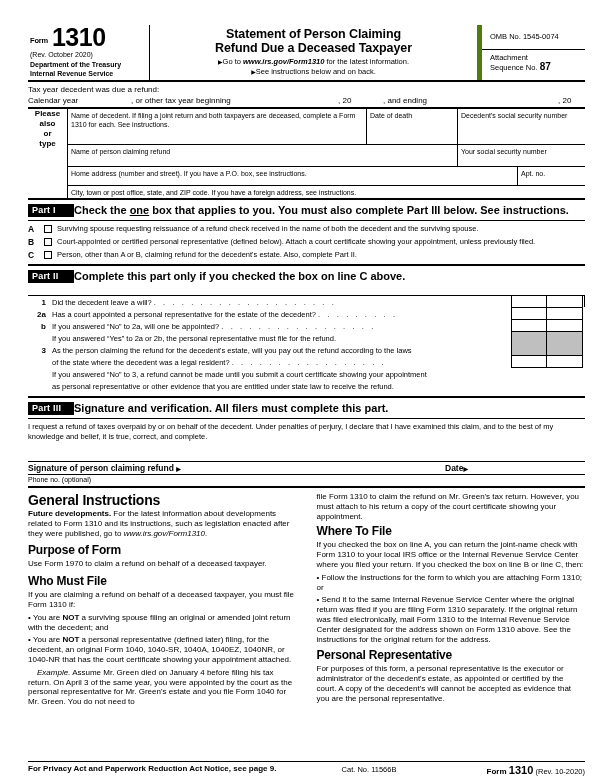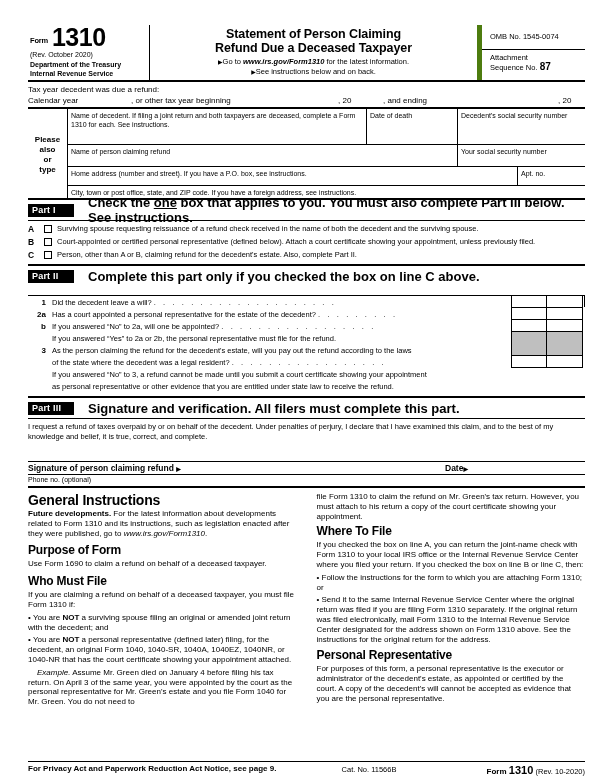--- a/index.html
+++ b/index.html
@@ -96,21 +96,20 @@
     border-bottom: 2px solid #000;
     display: flex;
     height: 93px;
   }
   .ent-please {
     width: 40px;
     border-right: 1px solid #000;
     font-size: 8px;
     font-weight: bold;
     text-align: center;
-    padding-top: 26px;
     line-height: 10px;
   }
   .ent-cols { flex: 1; display: flex; flex-direction: column; }
   .ent-row1 { display: flex; height: 36px; border-bottom: 1px solid #000; }
   .ent-row2 { display: flex; height: 22px; border-bottom: 1px solid #000; }
   .ent-row3 { display: flex; height: 19px; border-bottom: 1px solid #000; }
   .ent-row4 { display: flex; flex: 1; }
   .cell { font-size: 7px; padding: 2px 0 0 3px; line-height: 9px; }
   .bdr-r { border-right: 1px solid #000; }
   .c-name-dec { width: 299px; }
@@ -133,23 +132,22 @@
     background: #000;
     color: #fff;
     font-size: 9px;
     font-weight: bold;
     padding: 1px 6px 1px 4px;
     line-height: 11px;
     min-width: 46px;
     letter-spacing: 0.2px;
   }
   .part-desc {
-    font-size: 13px;
-    font-weight: bold;
-    margin-left: 14px;
+    font-size: 11px;
+    font-weight: bold;
   }
   .part-desc u { text-decoration: underline; }
 
   
   .rule-thin { border-top: 1px solid #000; margin-top: 3px; }
   .rule-thick { border-top: 2px solid #000; }
   .chk-row {
     display: flex;
     font-size: 7.5px;
     line-height: 10px;
@@ -488,21 +486,21 @@
   <div class="phone-line">
     <span>Phone no. (optional)</span>
   </div>
 
   <div class="instr">
     <div class="col">
       <div class="h1">General Instructions</div>
       <div class="p"><b>Future developments.</b><span> For the latest information about developments related to Form 1310 and its instructions, such as legislation enacted after they were published, go to </span><i>www.irs.gov/Form1310</i><span>.</span></div>
 
       <div class="h2">Purpose of Form</div>
-      <div class="p">Use Form 1690 to claim a refund on behalf of a deceased taxpayer.</div>
+      <div class="p">Use Form 1970 to claim a refund on behalf of a deceased taxpayer.</div>
 
       <div class="h2">Who Must File</div>
       <div class="p">If you are claiming a refund on behalf of a deceased taxpayer, you must file Form 1310 if:</div>
       <div class="bullet"><span>• You are </span><b>NOT</b><span> a surviving spouse filing an original or amended joint return with the decedent; and</span></div>
       <div class="bullet"><span>• You are </span><b>NOT</b><span> a personal representative (defined later) filing, for the decedent, an original Form 1040, 1040-SR, 1040A, 1040EZ, 1040NR, or 1040-NR that has the court certificate showing your appointment attached.</span></div>
       <div class="p ind"><i>Example.</i><span> Assume Mr. Green died on January 4 before filing his tax return. On April 3 of the same year, you were appointed by the court as the personal representative for Mr. Green's estate and you file Form 1040 for Mr. Green. You do not need to</span></div>
     </div>
 
     <div class="col">
       <div class="p">file Form 1310 to claim the refund on Mr. Green's tax return. However, you must attach to his return a copy of the court certificate showing your appointment.</div>

